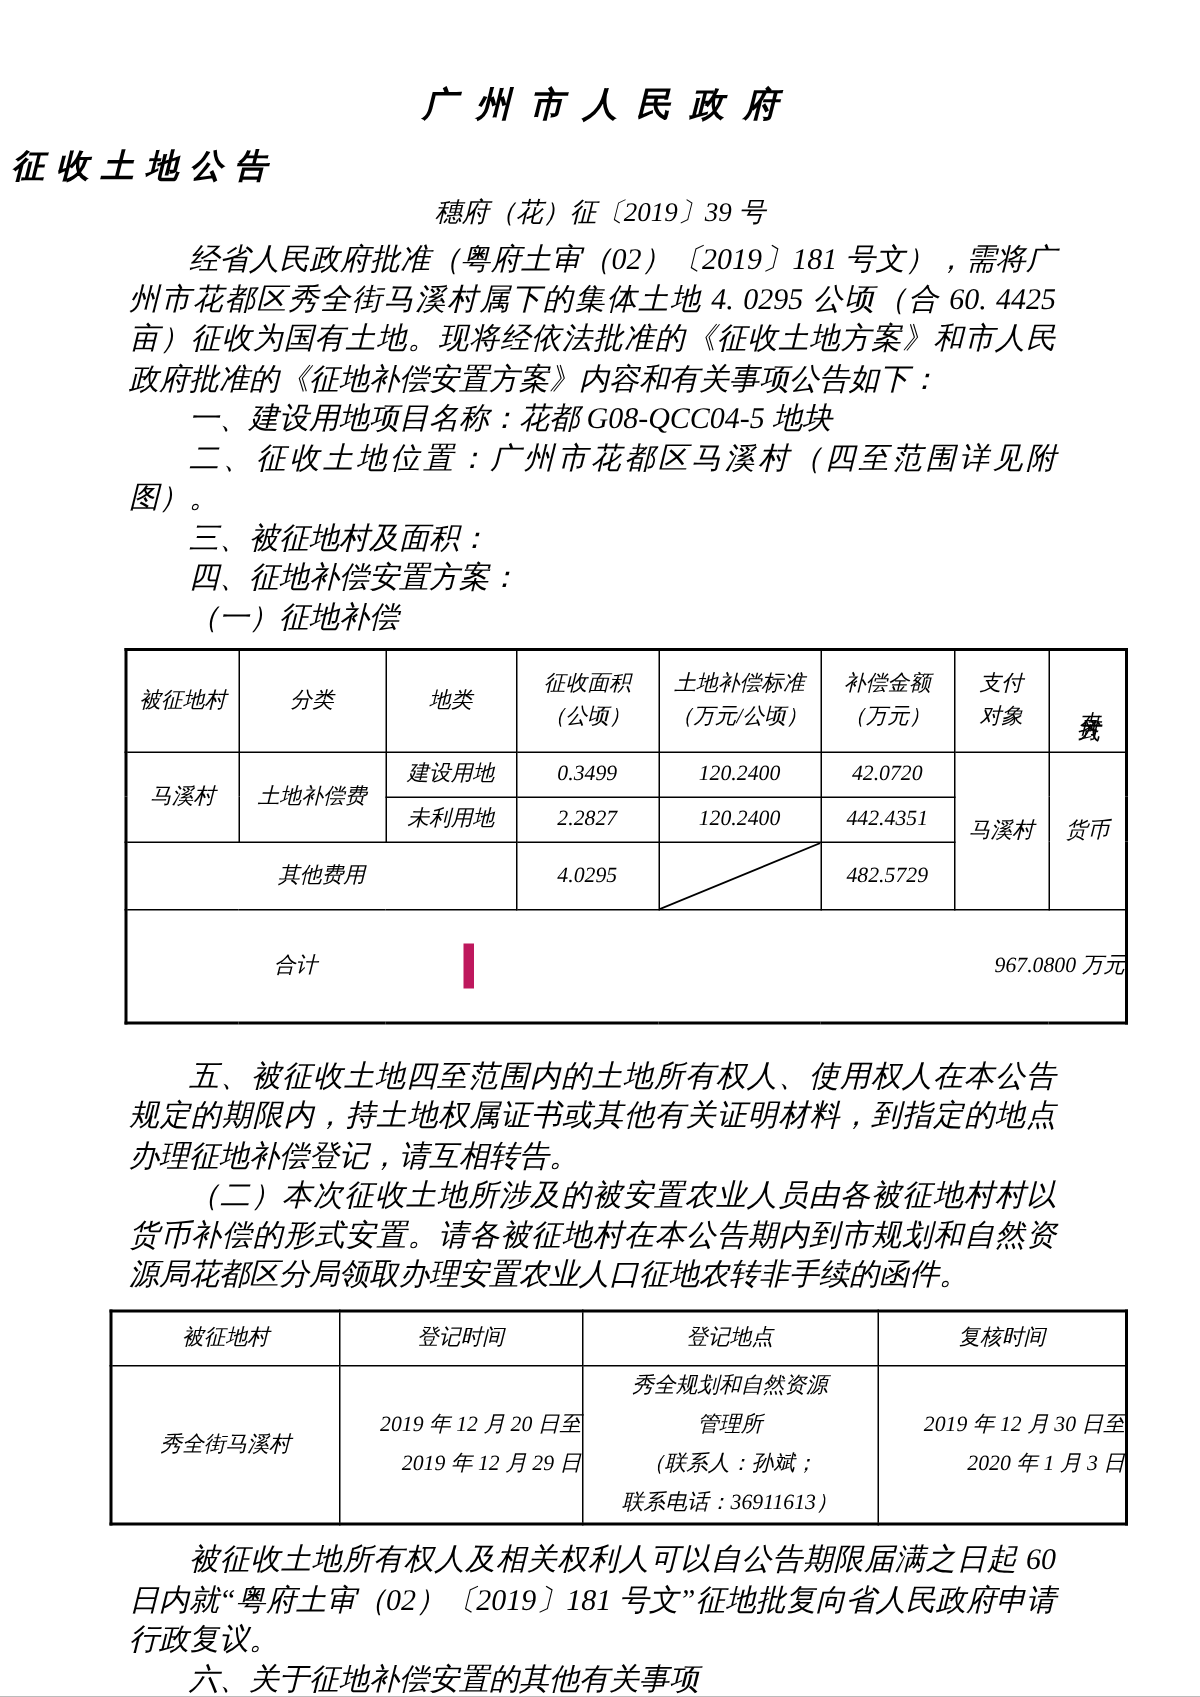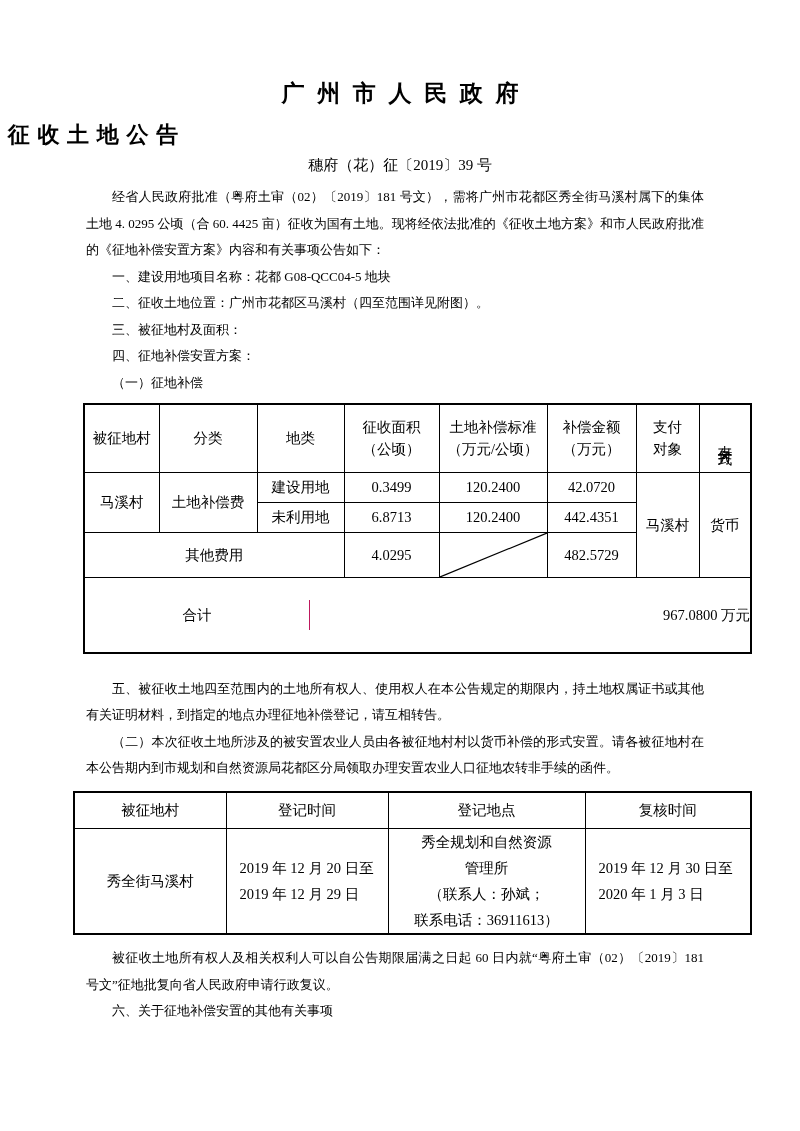--- a/index.html
+++ b/index.html
@@ -5,48 +5,49 @@
   html,body{margin:0;padding:0;background:#888;}
   .page{
     position:relative;
     width:800px;height:1131px;
     margin:0 auto;
     background:#ffffff;
     color:#000;
     font-family:"Liberation Serif","DejaVu Serif",serif;
     overflow:hidden;
     box-sizing:border-box;
-    padding-top:82px;
+    padding-top:58px;
+    font-style:italic;
   }
   .doc-title{
     text-align:center;
     font-size:23px;
     font-weight:bold;
     letter-spacing:0.55em;
     line-height:23px;
     text-indent:0.55em; 
   }
   .doc-subtitle{
     text-align:left;
     font-size:22px;
     font-weight:bold;
     letter-spacing:0.35em;
     text-indent:0.35em;
     line-height:22px;
     margin-top:19px;
   }
   .doc-number{
     text-align:center;
-    font-size:15px;
+    font-size:18px;
     margin-top:12px;
     line-height:15px;
   }
   .content{
     margin:0 96px 0 86px;
-    font-size:13px;
+    font-size:20px;
     line-height:26.5px;
     text-align:justify;
   }
   .content p{margin:0;text-indent:2em;}
   .content.first{margin-top:11px;}
   .mt6{margin-top:5px;}
   
   table{border-collapse:collapse;table-layout:fixed;}
   .t1{
     margin:7px 0 0 83px;
@@ -70,21 +71,21 @@
     margin:0 auto;
     line-height:1.15;
     letter-spacing:2px;
   }
   .t1 td.diag{position:relative;padding:0;}
   .t1 td.diag svg{position:absolute;left:0;top:0;width:100%;height:100%;display:block;}
   .t1 td.total-cell{padding:0;}
   .total-flex{display:flex;width:100%;height:30px;align-items:center;}
   .total-label{
     width:224px;flex:0 0 224px;
-    border-right:1px solid #be185d;
+    border-right:7px solid #be185d;
     align-self:stretch;
     display:flex;align-items:center;justify-content:center;
   }
   .total-value{flex:1;text-align:right;}
   
   .t2{
     margin:9px 0 0 73px;
     width:677px;
     border:2px solid #000;
     font-size:14.5px;
@@ -92,21 +93,21 @@
   .t2 td{
     border:1px solid #000;
     vertical-align:middle;
     text-align:center;
     padding:0;
     white-space:pre-line;
     line-height:26px;
   }
   .t2 tr.hdr{height:37px;}
   .t2 tr.body{height:104px;}
-  .t2 td.left{text-align:left;padding-left:13px;}
+  .t2 td.left{text-align:right;padding-left:13px;}
   .spacer-after-t1{height:22px;}
   .spacer-after-t2{height:10px;}
 </style>
 </head>
 <body>
 
 <div class="page">
 
   <div class="doc-title">广州市人民政府</div>
   <div class="doc-subtitle">征收土地公告</div>
@@ -152,21 +153,21 @@
       <td rowspan="2">土地补偿费</td>
       <td>建设用地</td>
       <td>0.3499</td>
       <td>120.2400</td>
       <td>42.0720</td>
       <td rowspan="3">马溪村</td>
       <td rowspan="3">货币</td>
     </tr>
     <tr class="r">
       <td>未利用地</td>
-      <td>6.8713</td>
+      <td>2.2827</td>
       <td>120.2400</td>
       <td>442.4351</td>
     </tr>
     <tr class="r">
       <td colspan="3">其他费用</td>
       <td>4.0295</td>
       <td class="diag">
         <svg viewBox="0 0 100 100" preserveAspectRatio="none">
               <line x1="0" y1="100" x2="100" y2="0" stroke="#000" stroke-width="3" vector-effect="non-scaling-stroke" style="stroke-width:1.2px"></line>
             </svg>

